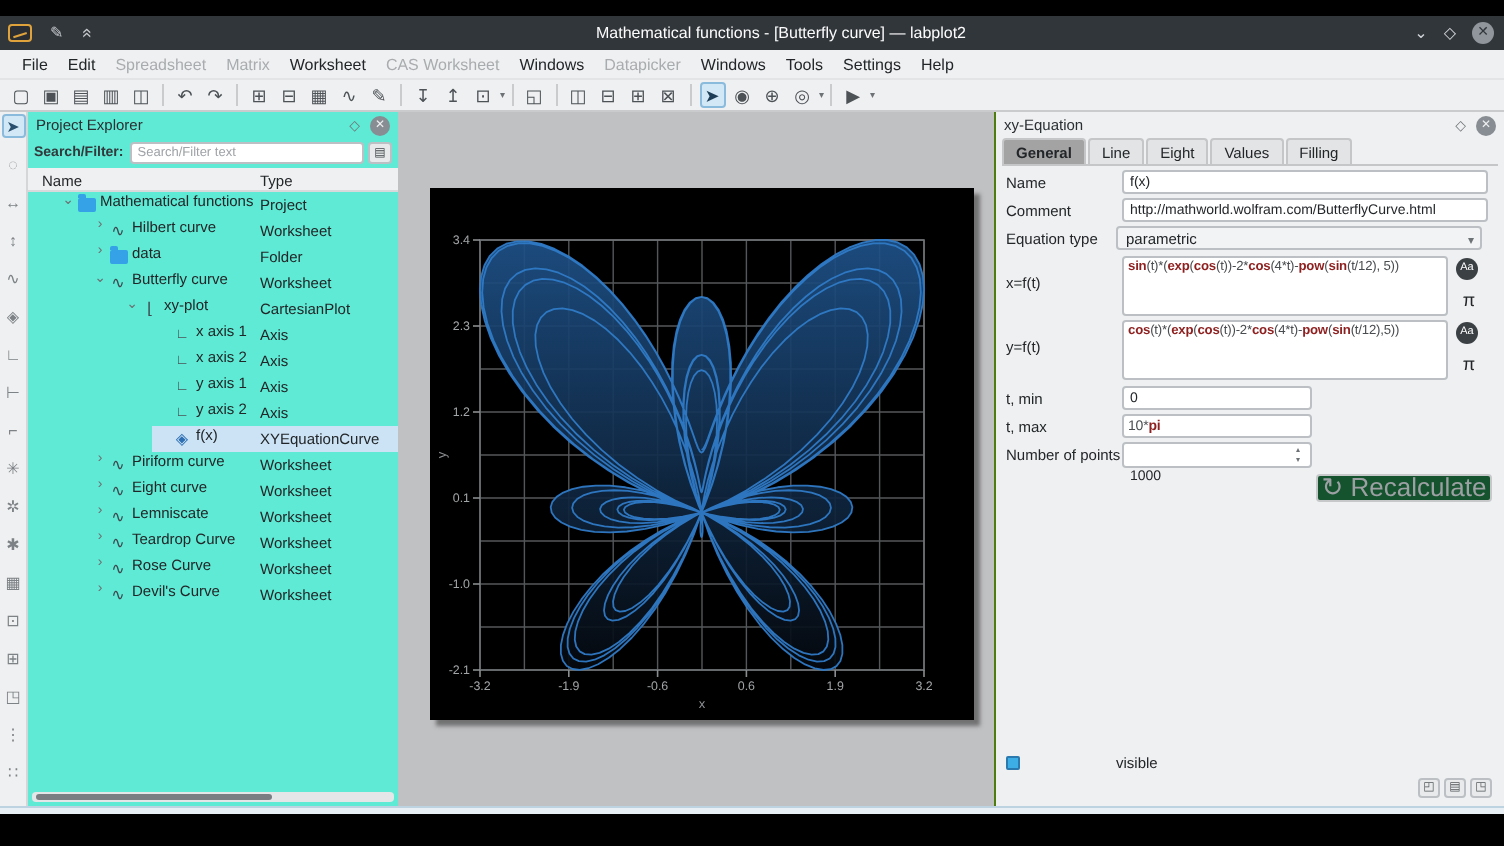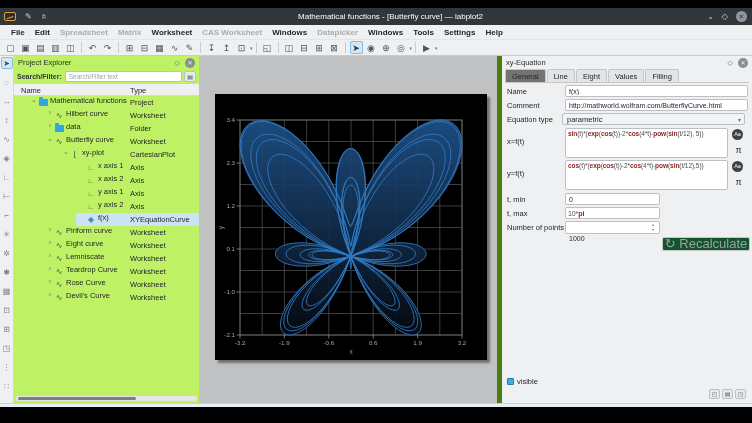--- a/index.html
+++ b/index.html
@@ -17,40 +17,40 @@
   .appicon::after { content:""; position:absolute; left:2px; top:4px; width:7px; height:3px; border-top:1px solid #e0a33c; transform:rotate(-18deg); }
   .tb-ico { font-size:8px; color:#c6c9cc; margin-left:9px; line-height:1; }
   .chevup { display:inline-block; transform:rotate(90deg); font-size:9px; }
   .tb-title { position:absolute; left:0; right:0; text-align:center; font-size:8px; color:#fcfcfc;padding-left:29px; }
   .winctl { position:absolute; right:5px; top:0; height:17px; display:flex; align-items:center; gap:8px; }
   .winctl span { font-size:8px; color:#cfd2d5; line-height:1; }
   .winctl .closebtn { width:11px; height:11px; background:#90969c; color:#31363b; border-radius:50%; text-align:center; font-size:7px; line-height:11px; }
 
   
   .menubar { position:absolute; left:0; top:25px; width:752px; height:15px; background:#eff0f1; display:flex; align-items:center; padding-left:6px; border-bottom:1px solid #e3e4e5; }
-  .menu-item { font-size:8px; font-weight:700; color:#232629; padding:1px 5px; cursor:default; }
+  .menu-item { font-size:8px; font-weight:400; color:#232629; padding:1px 5px; cursor:default; }
   .menu-item.disabled { color:#a9acaf; }
 
   
   .toolbar { position:absolute; left:0; top:40px; width:752px; height:16px; background:#eff0f1; display:flex; align-items:center; padding-left:3px; border-bottom:1px solid #c9cbcd; }
   .tool-btn { width:13px; height:13px; display:flex; align-items:center; justify-content:center; font-size:9px; color:#4d5257; margin:0 1px; border:1px solid transparent; border-radius:2px; }
   .tool-btn.active { background:#d3e8f6; border-color:#8abbdd; color:#1d3d57; }
   .tool-sep { width:1px; height:11px; background:#c9cbcd; margin:0 3px; }
   .tool-dd { font-size:5px; color:#6d7276; margin-left:1px; }
 
   
   .main { position:absolute; left:0; top:56px; width:752px; height:347px; background:#eff0f1; }
 
   
   .sidebar { position:absolute; left:0; top:0; width:14px; height:347px; background:#eff0f1; border-right:1px solid #d4d6d7; display:flex; flex-direction:column; align-items:center; padding-top:1px; }
   .side-btn { width:12px; height:12px; margin-bottom:7px; display:flex; align-items:center; justify-content:center; font-size:8px; color:#7d8286; border:1px solid transparent; border-radius:2px; flex:none; }
   .side-btn.active { background:#d3e8f6; border-color:#8abbdd; color:#2a4f6e; }
 
   
-  .ldock { position:absolute; left:14px; top:0; width:186px; height:347px; background:#bef264; border-right:1px solid #bfc1c3; }
+  .ldock { position:absolute; left:14px; top:0; width:186px; height:347px; background:#5eead4; border-right:1px solid #bfc1c3; }
   .dock-header { position:absolute; left:0; top:0; right:0; height:13px; display:flex; align-items:center; padding:0 4px; font-size:7.5px; color:#2b2f33; }
   .dock-header .spacer { flex:1; }
   .dock-float { font-size:7px; color:#6f7478; margin-right:5px; }
   .dock-close { width:10px; height:10px; border-radius:50%; background:#878d93; color:#eff0f1; font-size:6px; line-height:10px; text-align:center; }
   .search-row { position:absolute; left:0; top:13px; right:0; height:15px; display:flex; align-items:center; padding:0 3px; }
   .search-label { font-size:7px; font-weight:700; color:#33383c; margin-right:3px; }
   .search-input { flex:1; height:11px; font-size:6.5px; border:1px solid #bcc0c4; border-radius:2px; background:#fff; padding:0 3px; color:#232629; font-family:"Liberation Sans",sans-serif; }
   .search-input::placeholder { color:#9ea2a6; }
   .search-btn { width:12px; height:11px; border:1px solid #bcc0c4; border-radius:2px; background:#e7e9ea; margin-left:2px; font-size:6px; text-align:center; line-height:10px; color:#44484c; }
   .tree-cols { position:absolute; left:0; top:28px; right:0; height:12px; border-bottom:1px solid #d7d9da; font-size:7.5px; color:#232629; background:#eff0f1; }
@@ -71,39 +71,39 @@
   .ttype { position:absolute; left:116px; top:0; line-height:13px; white-space:nowrap; }
   .hscroll { position:absolute; left:2px; right:2px; bottom:2px; height:5px; background:#e4e6e7; border-radius:2px; }
   .hscroll .thumb { position:absolute; left:2px; top:1px; width:118px; height:3px; background:#7a7e82; border-radius:2px; }
 
   
   .center { position:absolute; left:200px; top:0; width:297px; height:347px; background:#c0c1c3; }
   .page { position:absolute; left:15px; top:38px; width:272px; height:266px; background:#000; box-shadow:3px 3px 2px rgba(70,70,70,0.65); }
   .page svg { display:block; }
 
   
-  .rdock { position:absolute; left:497px; top:0; width:255px; height:347px; background:#eff0f1; border-left:5px solid #4d7c0f; }
+  .rdock { position:absolute; left:497px; top:0; width:255px; height:347px; background:#eff0f1; border-left:1px solid #4d7c0f; }
   .rd-tabs { position:absolute; left:3px; top:13px; right:3px; height:14px; display:flex; align-items:flex-end; border-bottom:1px solid #c4c6c8; }
   .rtab { font-size:7.5px; color:#232629; padding:2px 6px 1px; border:1px solid #c4c6c8; border-bottom:none; background:#e2e4e5; border-radius:2px 2px 0 0; margin-right:1px; }
-  .rtab.active { background:#737373; font-weight:400; }
+  .rtab.active { background:#a3a3a3; font-weight:700; }
   .flabel { position:absolute; left:5px; font-size:7.5px; color:#232629; }
   .finput { position:absolute; left:63px; width:183px; height:12px; border:1px solid #bcc0c4; border-radius:2px; background:#fff; font-size:7px; padding:0 3px; color:#232629; font-family:"Liberation Sans",sans-serif; }
   .fcombo { position:absolute; left:60px; width:183px; height:12px; border:1px solid #bcc0c4; border-radius:2px; background:#f2f3f4; font-size:7.5px; padding:1px 4px; color:#232629; }
   .fcombo .dd { position:absolute; right:3px; top:2px; font-size:6px; color:#6d7276; }
   .eqbox { position:absolute; left:63px; width:163px; height:30px; border:1px solid #bcc0c4; border-radius:2px; background:#fff; font-size:6.6px; padding:1px 2px; color:#4a4d50; overflow:hidden; line-height:1.25; letter-spacing:-0.1px; }
   .eqbox .fn { color:#8e1f1f; font-weight:700; }
   .roundbtn { position:absolute; width:11px; height:11px; border-radius:50%; background:#3b4045; color:#fff; font-size:5.5px; text-align:center; line-height:11px; }
   .pibtn { position:absolute; width:11px; height:11px; font-size:9px; color:#232629; text-align:center; line-height:11px; }
   .spinbox { position:absolute; left:63px; width:95px; height:13px; border:1px solid #bcc0c4; border-radius:2px; background:#fff; }
   .spinbox input { position:absolute; left:0; top:0; width:82px; height:11px; border:none; font-size:7px; padding:16px 3px; color:#232629; background:transparent; font-family:"Liberation Sans",sans-serif; }
   .spin-arrows { position:absolute; right:1px; top:0; width:10px; height:11px; font-size:4px; color:#6d7276; text-align:center; line-height:5px; }
   .recalc { position:absolute; left:160px; top:181px; width:88px; height:14px; border:1px solid #c6c8ca; border-radius:2px; background:#14532d; color:#9ca0a3; font-size:13px; text-align:center; line-height:12px; }
   .vis-row { position:absolute; left:5px; top:321px; display:flex; align-items:center; }
   .checkbox { width:7px; height:7px; background:#3daee6; border:1px solid #2a7ab0; border-radius:1px; margin-right:3px; }
-  .vis-label { font-size:7.5px; color:#232629; }
+  .vis-label { font-size:7.5px; color:#232629;margin-left:45px; }
   .mini-btns { position:absolute; right:6px; bottom:4px; display:flex; gap:2px; }
   .mini-btn { width:11px; height:10px; border:1px solid #bcc0c4; border-radius:2px; background:#e9eaeb; font-size:6px; color:#55595d; text-align:center; line-height:9px; }
 
   
   .statusline { position:absolute; left:0; top:403px; width:752px; height:4px; background:#e8eff5; border-top:1px solid #bdd3e2; }
 </style>
 </head>
 <body>
 
 <div class="screen">

